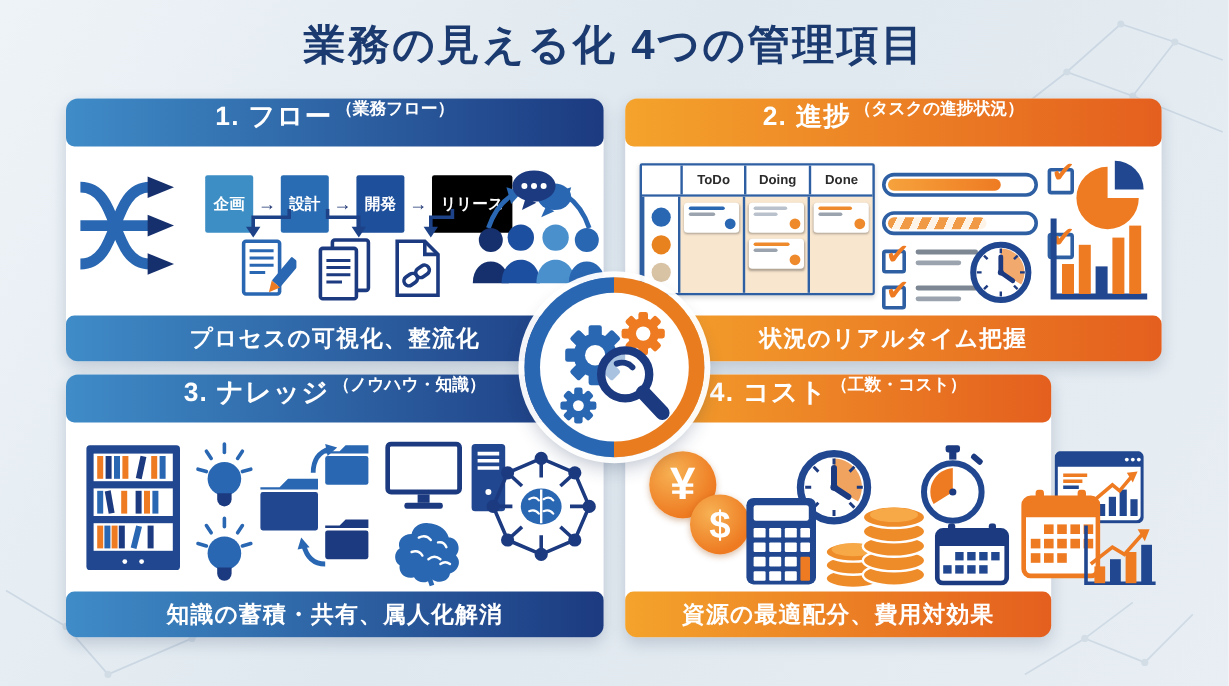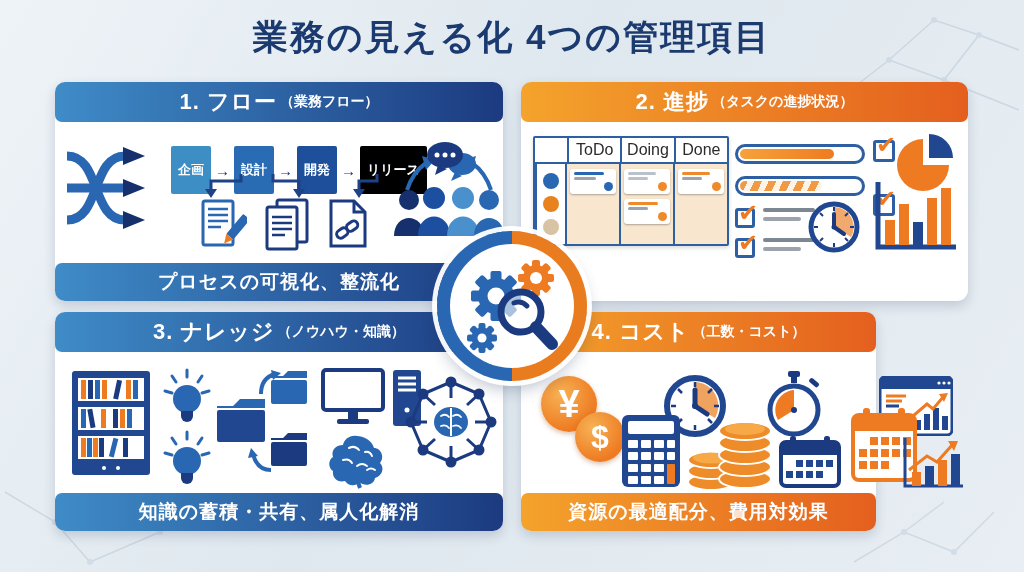--- a/index.html
+++ b/index.html
@@ -6,35 +6,35 @@
   html,body{width:1024px;height:572px;overflow:hidden}
   .canvas{position:relative;width:1024px;height:572px;
     background:linear-gradient(120deg,#eef3f7 0%,#dfe8ef 45%,#e8eef3 100%);
     font-family:"Liberation Sans","DejaVu Sans",sans-serif}
   .net{position:absolute;opacity:.55;pointer-events:none}
   .page-title{position:absolute;top:14px;left:0;width:100%;text-align:center;
     font-size:35px;font-weight:bold;color:#1b3a70;letter-spacing:2px}
   .panel{position:absolute;width:448px;height:219px;background:#fff;border-radius:11px;
     box-shadow:0 5px 12px rgba(25,45,85,.18)}
   .panel-header{position:absolute;top:0;left:0;right:0;height:40px;border-radius:10px 10px 7px 7px;
-    display:flex;align-items:center;justify-content:center;gap:3px;color:#fff;font-weight:bold}
+    display:flex;align-items:flex-start;justify-content:center;gap:3px;color:#fff;font-weight:bold}
   .panel-footer{position:absolute;bottom:0;left:0;right:0;height:38px;border-radius:7px 7px 10px 10px;
     display:flex;align-items:center;justify-content:center;color:#fff;font-weight:bold;font-size:19px;letter-spacing:1px}
   .blue .panel-header,.blue .panel-footer{background:linear-gradient(90deg,#3f8cc8,#1c3a80)}
   .orange .panel-header,.orange .panel-footer{background:linear-gradient(90deg,#f4a32c,#e45f1e)}
   .ph-main{font-size:22px;letter-spacing:1px}.ph-sub{font-size:14px}
   .abs{position:absolute}
   
   .flow-row{display:flex;align-items:center;gap:4px}
   .flow-step{color:#fff;font-weight:bold;font-size:13px;padding:15px 7px;border-radius:2px;white-space:nowrap}
   .flow-arrow{color:#17306f;font-weight:bold;font-size:15px}
   
   .kanban{width:196px;height:110px;border:2px solid #2e5fa3;background:#fff;display:flex;flex-direction:column;border-radius:2px;box-shadow:0 2px 4px rgba(0,0,0,.15)}
   .k-hrow{display:flex;height:24px}
-  .k-hcell{flex:1;border-left:2px solid #2e5fa3;display:flex;align-items:center;justify-content:center;font-weight:normal;font-size:16px;color:#2b2b2b}
+  .k-hcell{flex:1;border-left:2px solid #2e5fa3;display:flex;align-items:center;justify-content:center;font-weight:bold;font-size:11px;color:#2b2b2b}
   .k-first{flex:0 0 32px;border-left:none}
   .k-body{flex:1;display:flex;border-top:2px solid #2e5fa3}
   .k-col{flex:1;border-left:2px solid #2e5fa3;background:#f8e6cf;padding:5px 3px;display:flex;flex-direction:column;gap:5px;align-items:center}
   .k-col.k-first{background:#fff;justify-content:center;gap:7px}
   .kdot{width:16px;height:16px;border-radius:50%}
   .kcard{width:46px;height:25px;background:#fff;border-radius:3px;box-shadow:0 1px 2px rgba(0,0,0,.3);padding:3px 4px;position:relative}
   .kline{height:3px;border-radius:2px;margin-bottom:2px}
   .kmini{position:absolute;right:3px;bottom:3px;width:9px;height:9px;border-radius:50%}
   
   .pbar{width:130px;height:20px;border:3px solid #2e5fa3;border-radius:11px;background:#fff;padding:2px}
@@ -307,20 +307,23 @@
 
     <svg class="abs" style="left:350px;top:98px" width="88" height="74" viewBox="0 0 88 74">
       <path d="M7,2 V67 H85" stroke="#20478f" stroke-width="5" fill="none"></path>
       <rect x="14" y="40" width="10" height="25" fill="#ee7b22"></rect>
       <rect x="28" y="24" width="10" height="41" fill="#ee7b22"></rect>
       <rect x="42" y="42" width="10" height="23" fill="#20478f"></rect>
       <rect x="56" y="18" width="10" height="47" fill="#ee7b22"></rect>
       <rect x="70" y="8" width="10" height="57" fill="#ee7b22"></rect>
     </svg>
 
+    <div class="panel-footer">
+      <span>状況のリアルタイム把握</span>
+    </div>
   </div>
 
   <div class="panel blue" style="left:55px;top:312px">
     <div class="panel-header">
       <span class="ph-main">3. ナレッジ</span>
       <span class="ph-sub">（ノウハウ・知識）</span>
     </div>
 
     <svg class="abs" style="left:16px;top:58px" width="80" height="106" viewBox="0 0 80 106">
       <rect x="1" y="1" width="78" height="104" rx="3" fill="#20478f"></rect>

